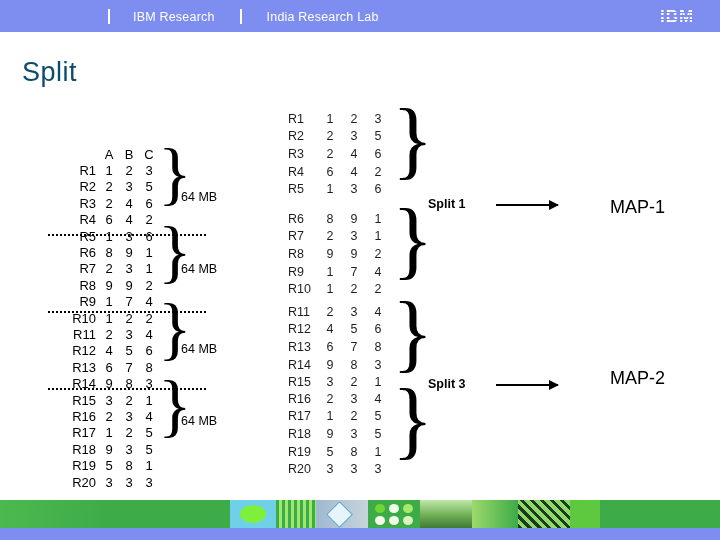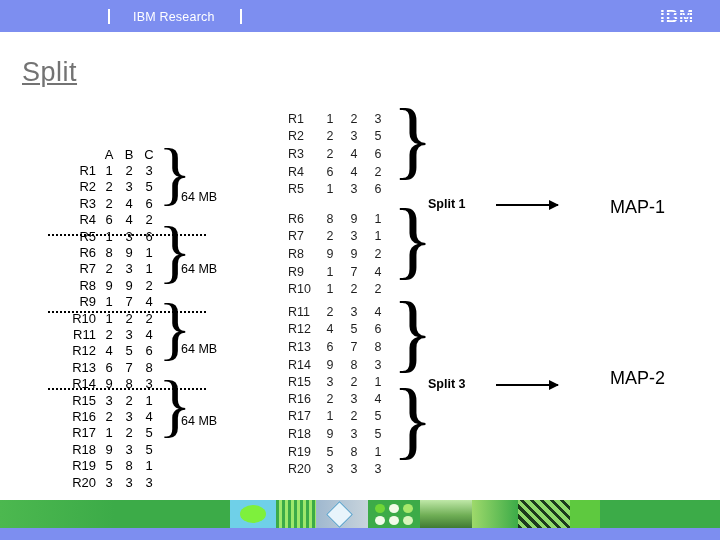--- a/index.html
+++ b/index.html
@@ -91,23 +91,22 @@
     background-clip: text;
     color: transparent;
     font-weight: bold;
   }
 
   
   #page-title {
     position: absolute;
     left: 22px; top: 57px;
     font-size: 27px;
-    color: #737373;
+    color: #0c4a6e;
     letter-spacing: 0.5px;
-    text-decoration: underline;
   }
 
   
   #left-table {
     position: absolute;
     left: 62px; top: 146px;
     font-family: "Liberation Sans", sans-serif;
     font-size: 13px;
     color: #000000;
   }
@@ -235,20 +234,21 @@
   }
 </style>
 </head>
 <body>
 
 <div id="header-band"></div>
 <div id="header-title-wrap">
   <span class="hdr-rule"></span>
   <span id="header-title">IBM Research</span>
   <span id="header-sep"></span>
+  <span id="header-subtitle">India Research Lab</span>
 </div>
 <div id="ibm-logo">
   <span>IBM</span>
 </div>
 
 <div id="page-title">Split</div>
 
 <div id="left-table">
   <div class="lt-headrow">
     <span class="lt-rowlabel"></span>

